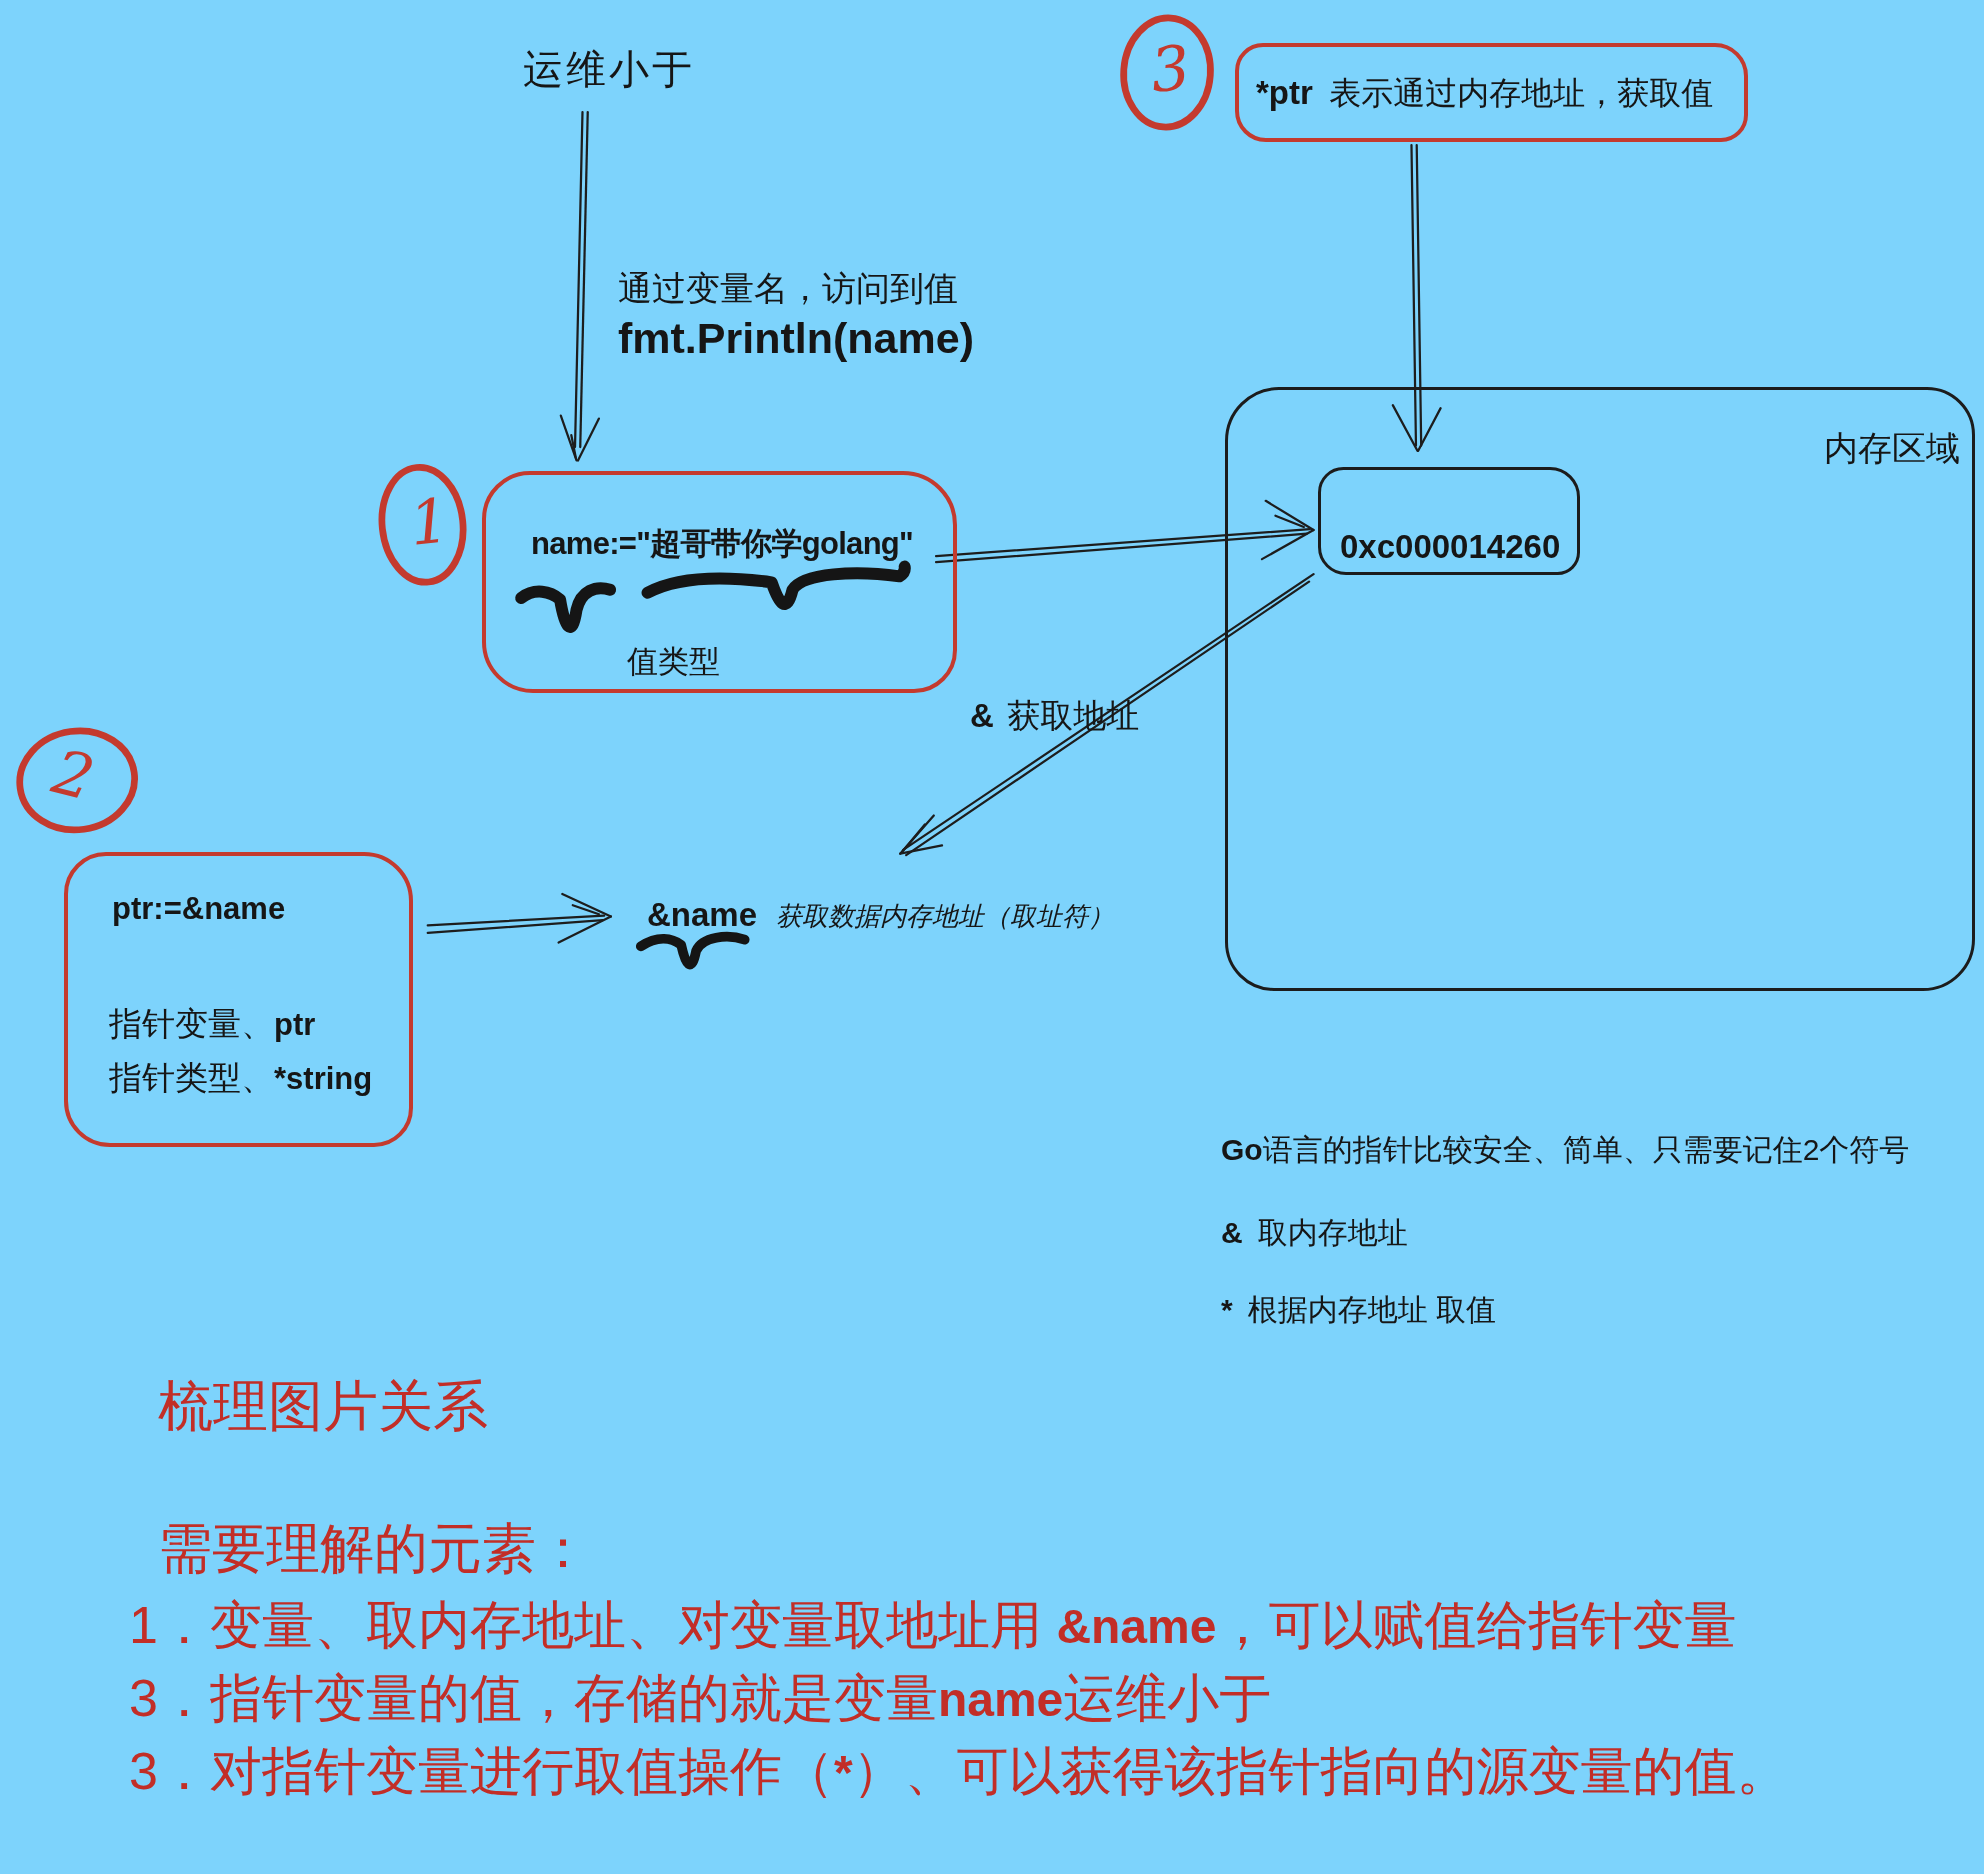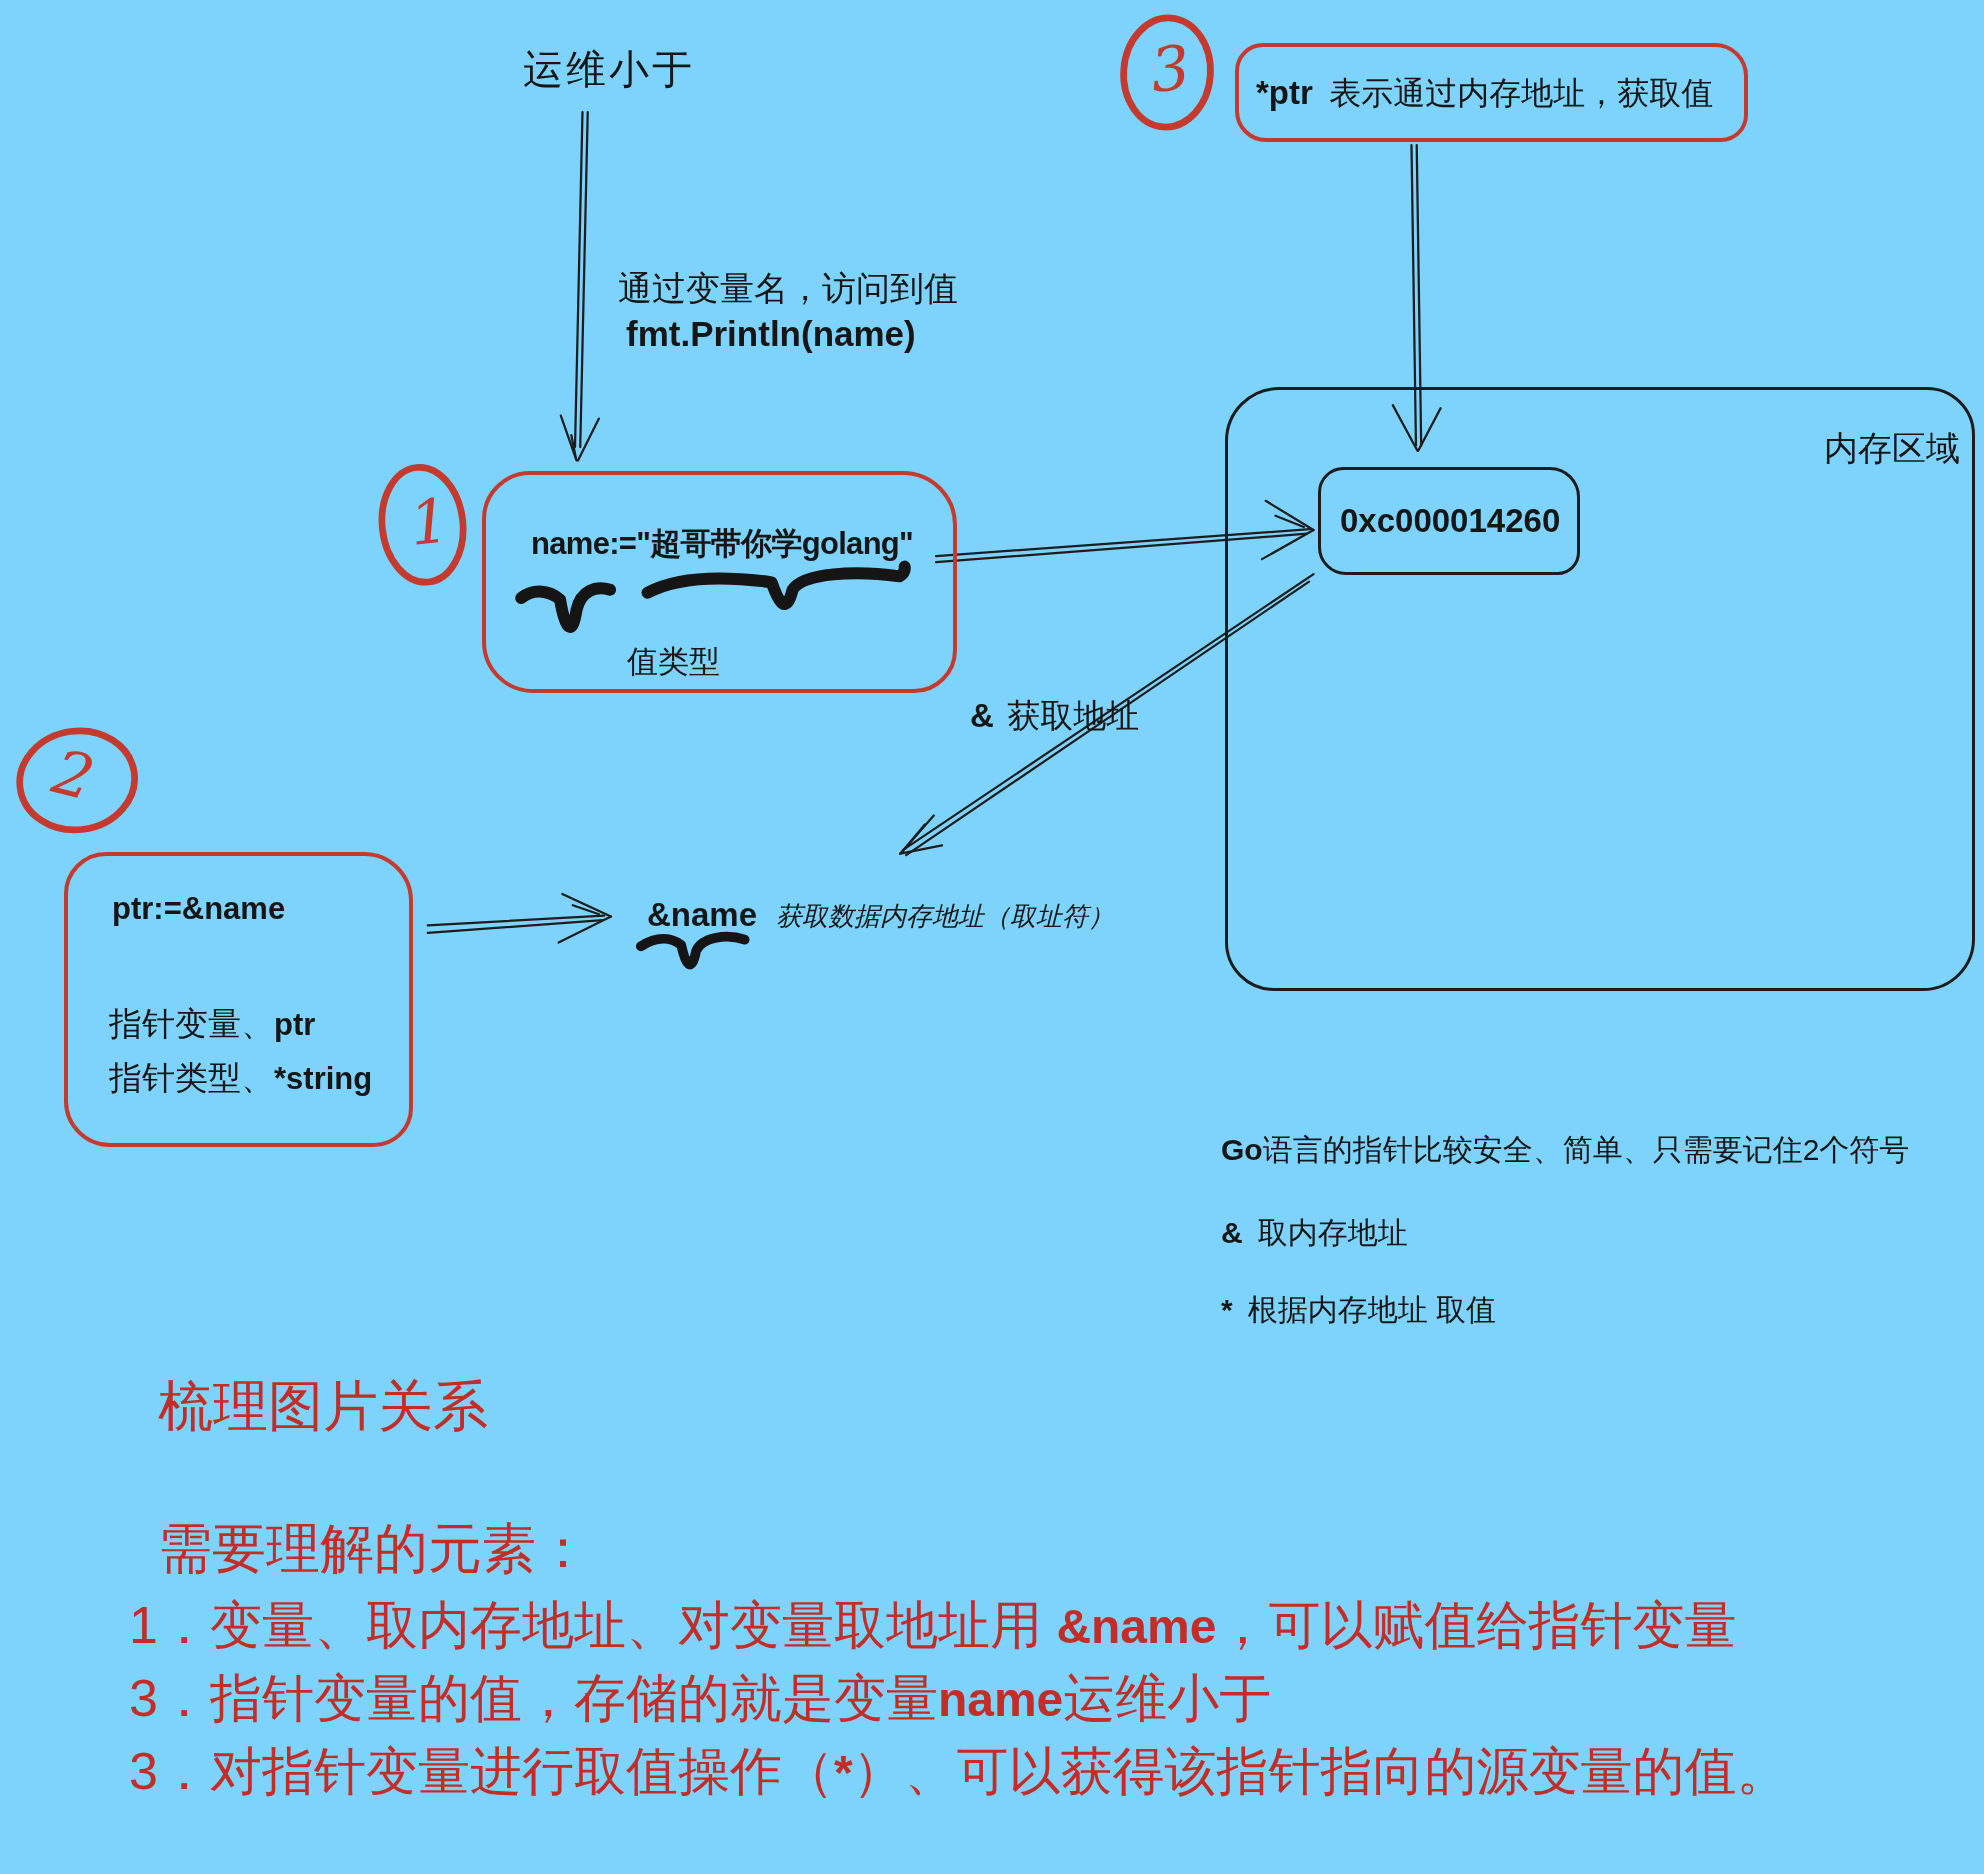--- a/index.html
+++ b/index.html
@@ -81,40 +81,40 @@
     <path class="ink-thick" stroke-width="13" d="M857,1266 C880,1251 899,1255 911,1264 C917,1291 925,1303 931,1272 C939,1253 973,1249 996,1257"></path>
 
     <ellipse class="red-ellipse" cx="565" cy="702" rx="54" ry="77" transform="rotate(-6 565 702)"></ellipse>
     <ellipse class="red-ellipse" cx="103" cy="1044" rx="77" ry="66" transform="rotate(-8 103 1044)"></ellipse>
     <ellipse class="red-ellipse" cx="1561" cy="97" rx="58" ry="73" transform="rotate(4 1561 97)"></ellipse>
   </svg>
 
   <div class="t" style="left:523px;top:42px;font-size:40px;letter-spacing:3px;">运维小于</div>
 
   <div class="t" style="left:618px;top:266px;font-size:34px;">通过变量名，访问到值</div>
-  <div class="t mono" style="left:618px;top:314px;font-size:35px;margin-left:8px;">fmt.Println(name)</div>
+  <div class="t mono" style="left:618px;top:314px;font-size:43px;">fmt.Println(name)</div>
 
   <div class="badge-digit" style="left:410px;top:486px;">1</div>
   <div class="badge-digit" style="left:54px;top:739px;transform:rotate(14deg);">2</div>
   <div class="badge-digit" style="left:1151px;top:33px;">3</div>
 
   <div class="redbox" style="left:482px;top:471px;width:467px;height:214px;border-radius:48px 54px 43px 51px;"></div>
   <div class="t mono" style="left:531px;top:523px;font-size:31px;letter-spacing:-0.7px;">name:="超哥带你学golang"</div>
   <div class="t" style="left:627px;top:641px;font-size:31px;">值类型</div>
 
   <div class="redbox" style="left:1235px;top:43px;width:505px;height:91px;border-radius:28px 33px 27px 31px;"></div>
   <div class="t" style="left:1256px;top:72px;font-size:32px;">
     <span class="mono" style="font-size:33px;">*ptr</span><span style="margin-left:16.4px;">表示通过内存地址，获取值</span>
   </div>
 
   <div class="blackbox" style="left:1225px;top:387px;width:744px;height:598px;border-radius:54px 48px 52px 49px;"></div>
   <div class="t" style="left:1824px;top:426px;font-size:34px;">内存区域</div>
 
   <div class="blackbox" style="left:1318px;top:467px;width:256px;height:102px;border-radius:25.4px 30px 22.4px 28px;"></div>
-  <div class="t mono" style="left:1340px;top:502px;font-size:33px;">0xc000014260</div>
+  <div class="t mono" style="left:1340px;top:528px;font-size:33px;">0xc000014260</div>
 
   <div class="t" style="left:970px;top:694px;font-size:33px;">
     <span class="mono">&amp;</span><span style="margin-left:13.5px;">获取地址</span>
   </div>
 
   <div class="redbox" style="left:64px;top:852px;width:341px;height:287px;border-radius:42px 49px 39px 46px;"></div>
   <div class="t mono" style="left:112px;top:891px;font-size:31px;">ptr:=&amp;name</div>
   <div class="t" style="left:109px;top:1002px;font-size:33px;">
     <span>指针变量、</span><span class="mono" style="font-size:31px;">ptr</span>
   </div>

